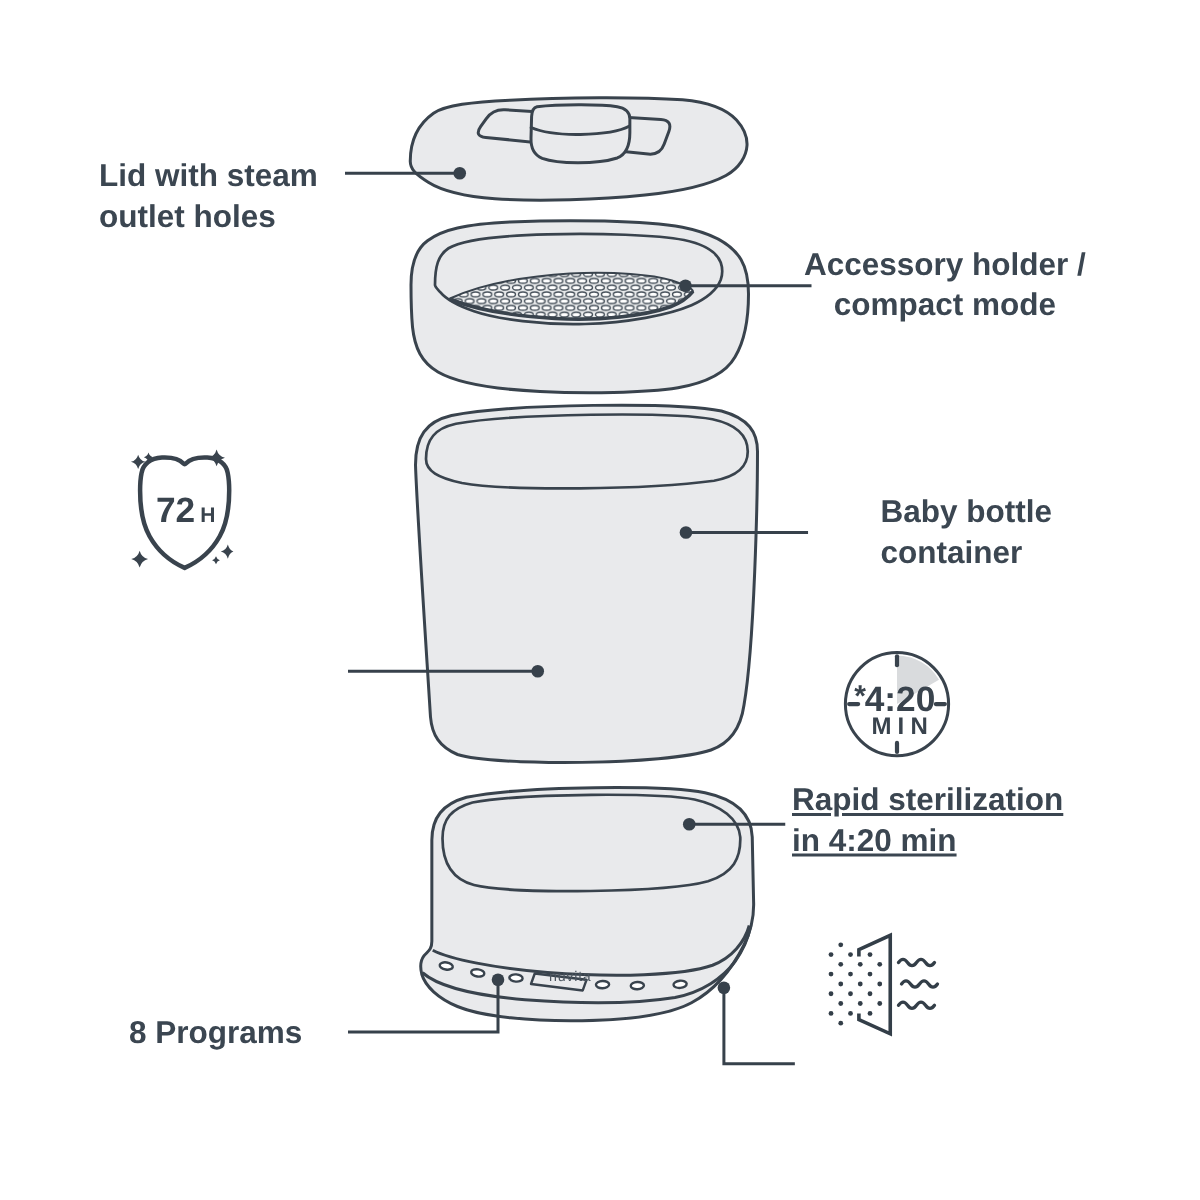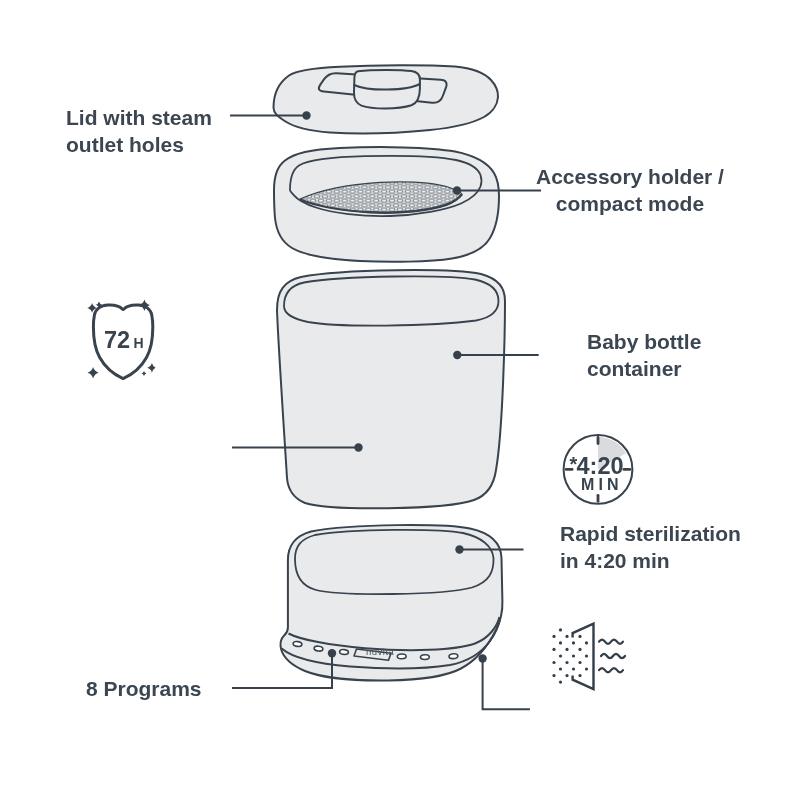--- a/index.html
+++ b/index.html
@@ -173,16 +173,16 @@
   <g stroke="#333e48" stroke-width="2.2" fill="none" stroke-linecap="round">
     <path d="M599,641.7 q3,-4.2 6,0 q3,4.2 6,0 q3,-4.2 6,0 q3,4.2 6,0"></path>
     <path d="M601,656 q3,-4.2 6,0 q3,4.2 6,0 q3,-4.2 6,0 q3,4.2 6,0"></path>
     <path d="M599,670.2 q3,-4.2 6,0 q3,4.2 6,0 q3,-4.2 6,0 q3,4.2 6,0"></path>
   </g>
 </svg>
 
 <div class="lbl" style="left:66px;top:104px;">Lid with steam<br>outlet holes</div>
 <div class="lbl" style="left:536px;top:163px;text-align:center;">Accessory holder /<br>compact mode</div>
 <div class="lbl" style="left:559px;top:328px;margin-left:28px;">Baby bottle<br>container</div>
-<div class="lbl" style="left:560px;top:520px;">Rapid sterilization<br>in 4:20 min</div>
+<div class="lbl" style="left:528px;top:520px;text-decoration:underline;">Rapid sterilization<br>in 4:20 min</div>
 <div class="lbl" style="left:86px;top:675px;">8 Programs</div>
 <div id="nuvita">nuvita</div>
 </div>
 
 </body></html>

